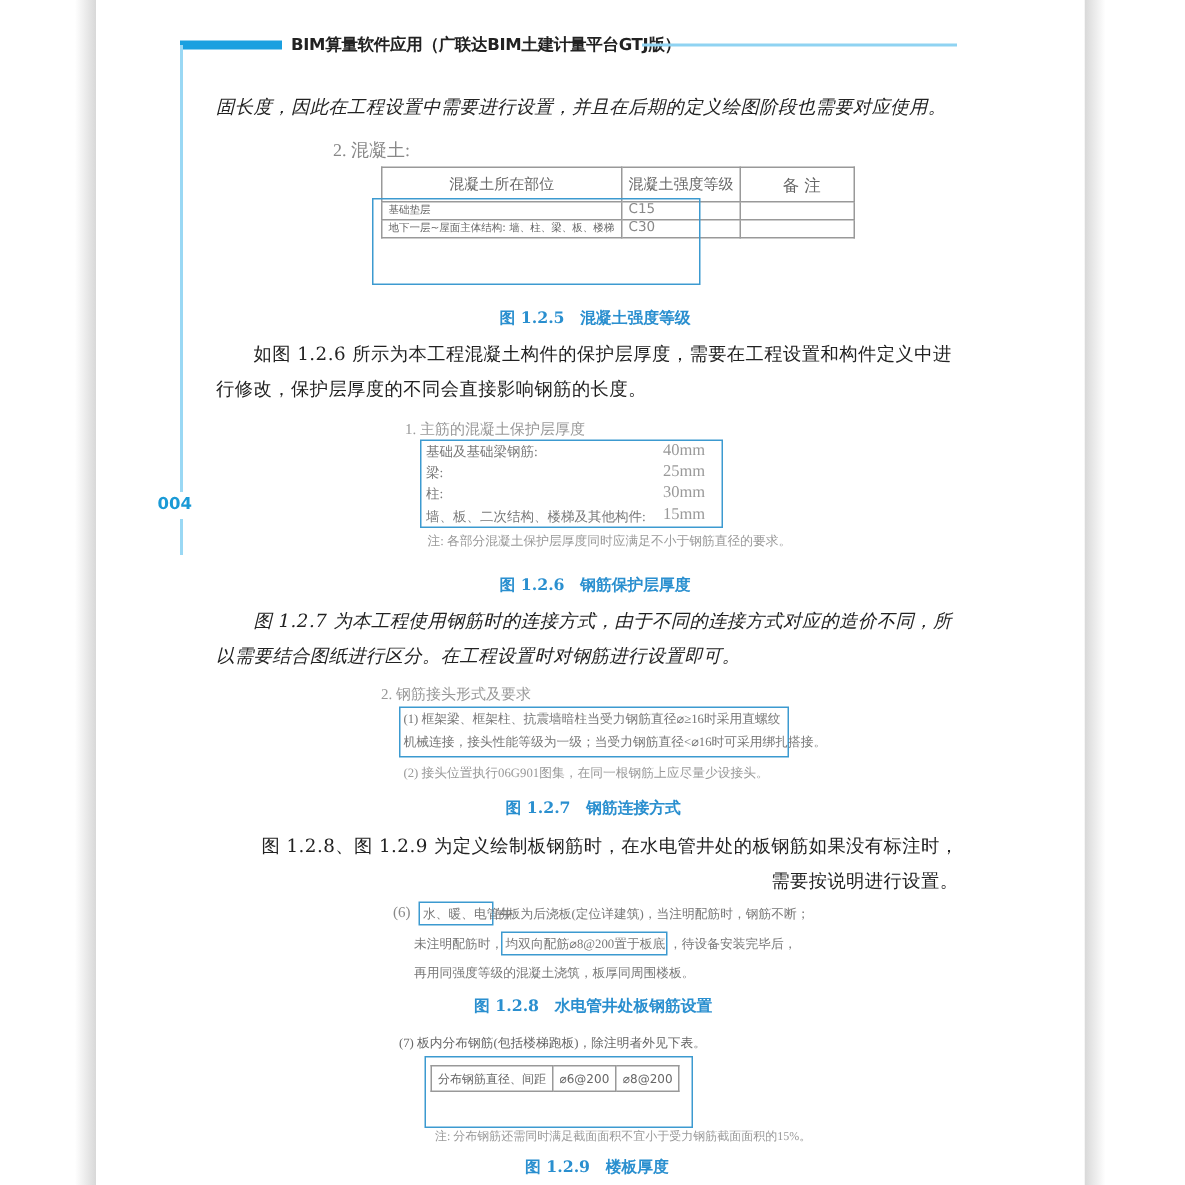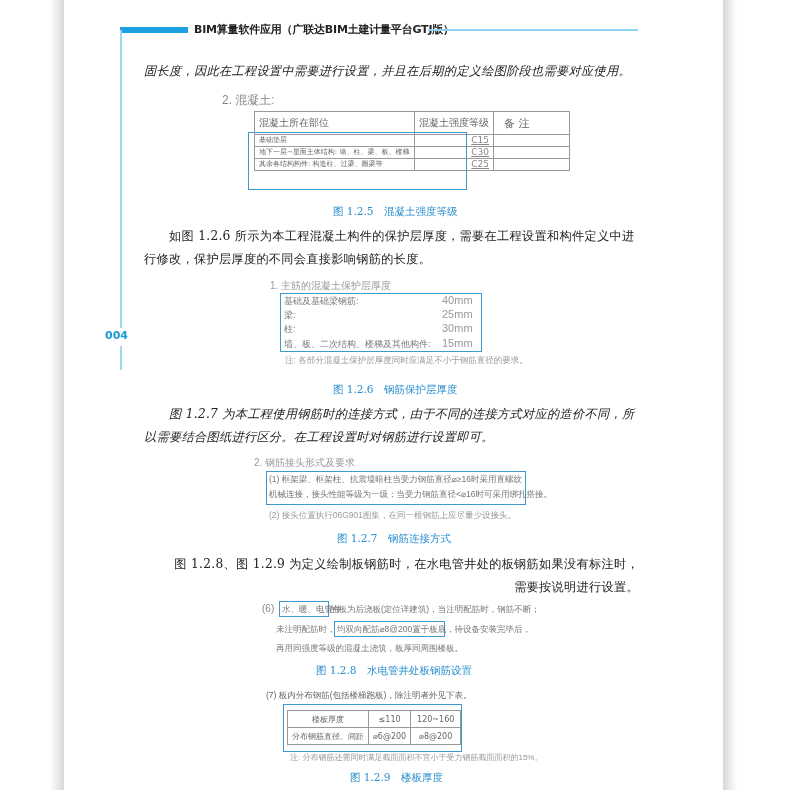--- a/index.html
+++ b/index.html
@@ -19,33 +19,33 @@
   .hdr-line { position: absolute; left: 428px; top: 29px; width: 210px; height: 2px; background: #8fd3f2; }
   .margin-line { position: absolute; left: 120px; top: 30px; width: 2px; height: 340px; background: #9ad8f4; }
   .margin-gap { position: absolute; left: 116px; top: 328px; width: 10px; height: 18px; background: #fff; }
   .page-num { position: absolute; left: 105px; top: 329px; font-family: "DejaVu Sans", sans-serif;
     font-weight: bold; font-size: 11px; color: #1a9ad6; }
 
   
   .para { position: absolute; left: 144px; width: 495px; font-size: 12.2px; line-height: 23px;
     color: #222; font-family: "DejaVu Serif", serif; letter-spacing: 0.3px; }
   .caption { position: absolute; font-size: 10.5px; color: #2a8fcf; white-space: nowrap;
-    font-family: "DejaVu Serif", serif; }
+    font-family: "DejaVu Serif", serif; font-weight: bold; }
 
   
-  .cad { font-family: Liberation Sans, sans-serif; color: #777; position: absolute; white-space: nowrap; }
+  .cad { font-family: Liberation Serif, serif; color: #777; position: absolute; white-space: nowrap; }
   .blue-box { position: absolute; border: 1.5px solid #3c9ad0; }
 
   
   .t125 { position: absolute; left: 254px; top: 111px; border-collapse: collapse; }
   .t125 td, .t125 th { border: 1px solid #999; font-family: "DejaVu Sans", sans-serif; font-weight: normal;
     color: #666; padding: 0 4px; white-space: nowrap; }
-  .t125 th { height: 23px; font-size: 10px; text-align: left; }
+  .t125 th { height: 23px; font-size: 10px; text-align: center; }
   .t125 td { height: 12px; font-size: 7px; line-height: 11px; }
-  .t125 td.grade { text-align: right; font-size: 9px; color: #888; text-decoration: underline; }
+  .t125 td.grade { text-align: left; font-size: 9px; color: #888; }
 
   
   .t129 { position: absolute; left: 287px; top: 710px; border-collapse: collapse; }
   .t129 td { border: 1px solid #999; font-family: "DejaVu Sans", sans-serif; color: #666;
     font-size: 8px; height: 17px; padding: 0 4px; white-space: nowrap; text-align: center; }
 </style>
 </head>
 <body>
 
 <div class="page-shadow-left"></div>
@@ -70,25 +70,20 @@
     <th style="width:76px;font-size:11px;padding-left:10px;">备 注</th>
   </tr>
   <tr>
     <td>基础垫层</td>
     <td class="grade">C15</td>
     <td></td>
   </tr>
   <tr>
     <td>地下一层~屋面主体结构: 墙、柱、梁、板、楼梯</td>
     <td class="grade">C30</td>
-    <td></td>
-  </tr>
-  <tr>
-    <td>其余各结构构件: 构造柱、过梁、圈梁等</td>
-    <td class="grade">C25</td>
     <td></td>
   </tr>
 </tbody>
   </table>
 <div class="blue-box" style="left:248px;top:132px;width:219px;height:58px;"></div>
 <div class="caption" style="left:333px;top:205px;">图 1.2.5　混凝土强度等级</div>
 
 <div class="para" style="top:225px;text-indent:25px;">如图 1.2.6 所示为本工程混凝土构件的保护层厚度，需要在工程设置和构件定义中进行修改，保护层厚度的不同会直接影响钢筋的长度。</div>
 
 <div class="cad" style="left:270px;top:279px;font-size:10px;color:#999;">1. 主筋的混凝土保护层厚度</div>
@@ -123,25 +118,20 @@
 <div class="blue-box" style="left:334px;top:621px;width:111px;height:16px;"></div>
 <div class="cad" style="left:337px;top:624px;font-size:8.5px;">均双向配筋⌀8@200置于板底</div>
 <div class="cad" style="left:446px;top:624px;font-size:8.5px;">，待设备安装完毕后，</div>
 <div class="cad" style="left:276px;top:643px;font-size:8.5px;">再用同强度等级的混凝土浇筑，板厚同周围楼板。</div>
 <div class="caption" style="left:316px;top:664px;">图 1.2.8　水电管井处板钢筋设置</div>
 
 <div class="cad" style="left:266px;top:690px;font-size:8.5px;color:#666;">(7) 板内分布钢筋(包括楼梯跑板)，除注明者外见下表。</div>
 <div class="blue-box" style="left:283px;top:704px;width:179px;height:48px;"></div>
 <table class="t129">
   <tbody>
-      <tr>
-    <td style="width:80px;">楼板厚度</td>
-    <td style="width:40px;">≤110</td>
-    <td style="width:50px;">120~160</td>
-  </tr>
   <tr>
     <td>分布钢筋直径、间距</td>
     <td>⌀6@200</td>
     <td>⌀8@200</td>
   </tr>
 </tbody>
   </table>
 <div class="cad" style="left:290px;top:752px;font-size:8px;color:#999;">注: 分布钢筋还需同时满足截面面积不宜小于受力钢筋截面面积的15%。</div>
 <div class="caption" style="left:350px;top:771px;">图 1.2.9　楼板厚度</div>
 

